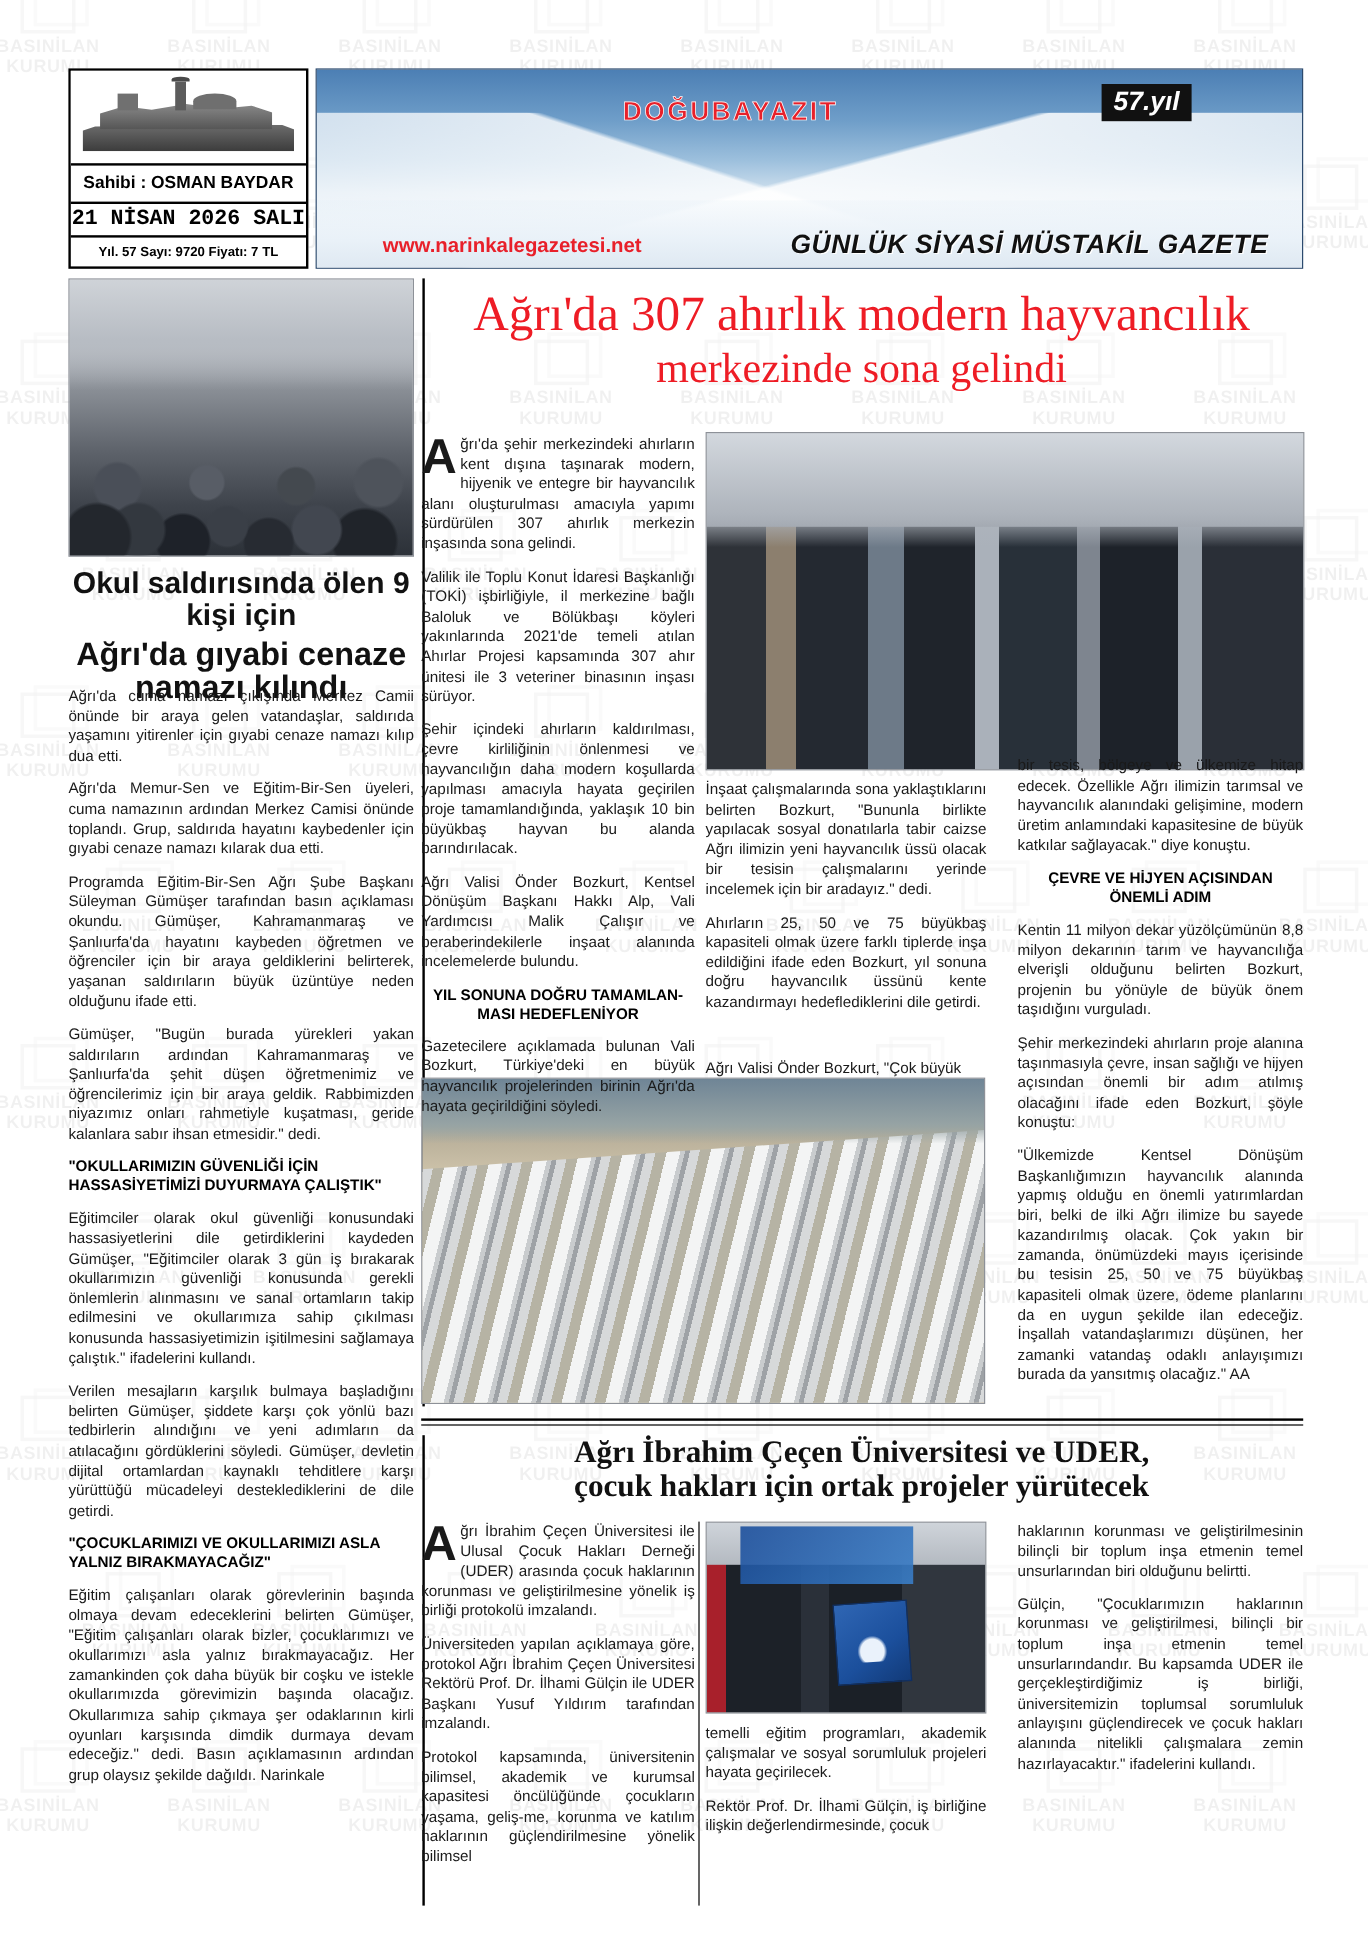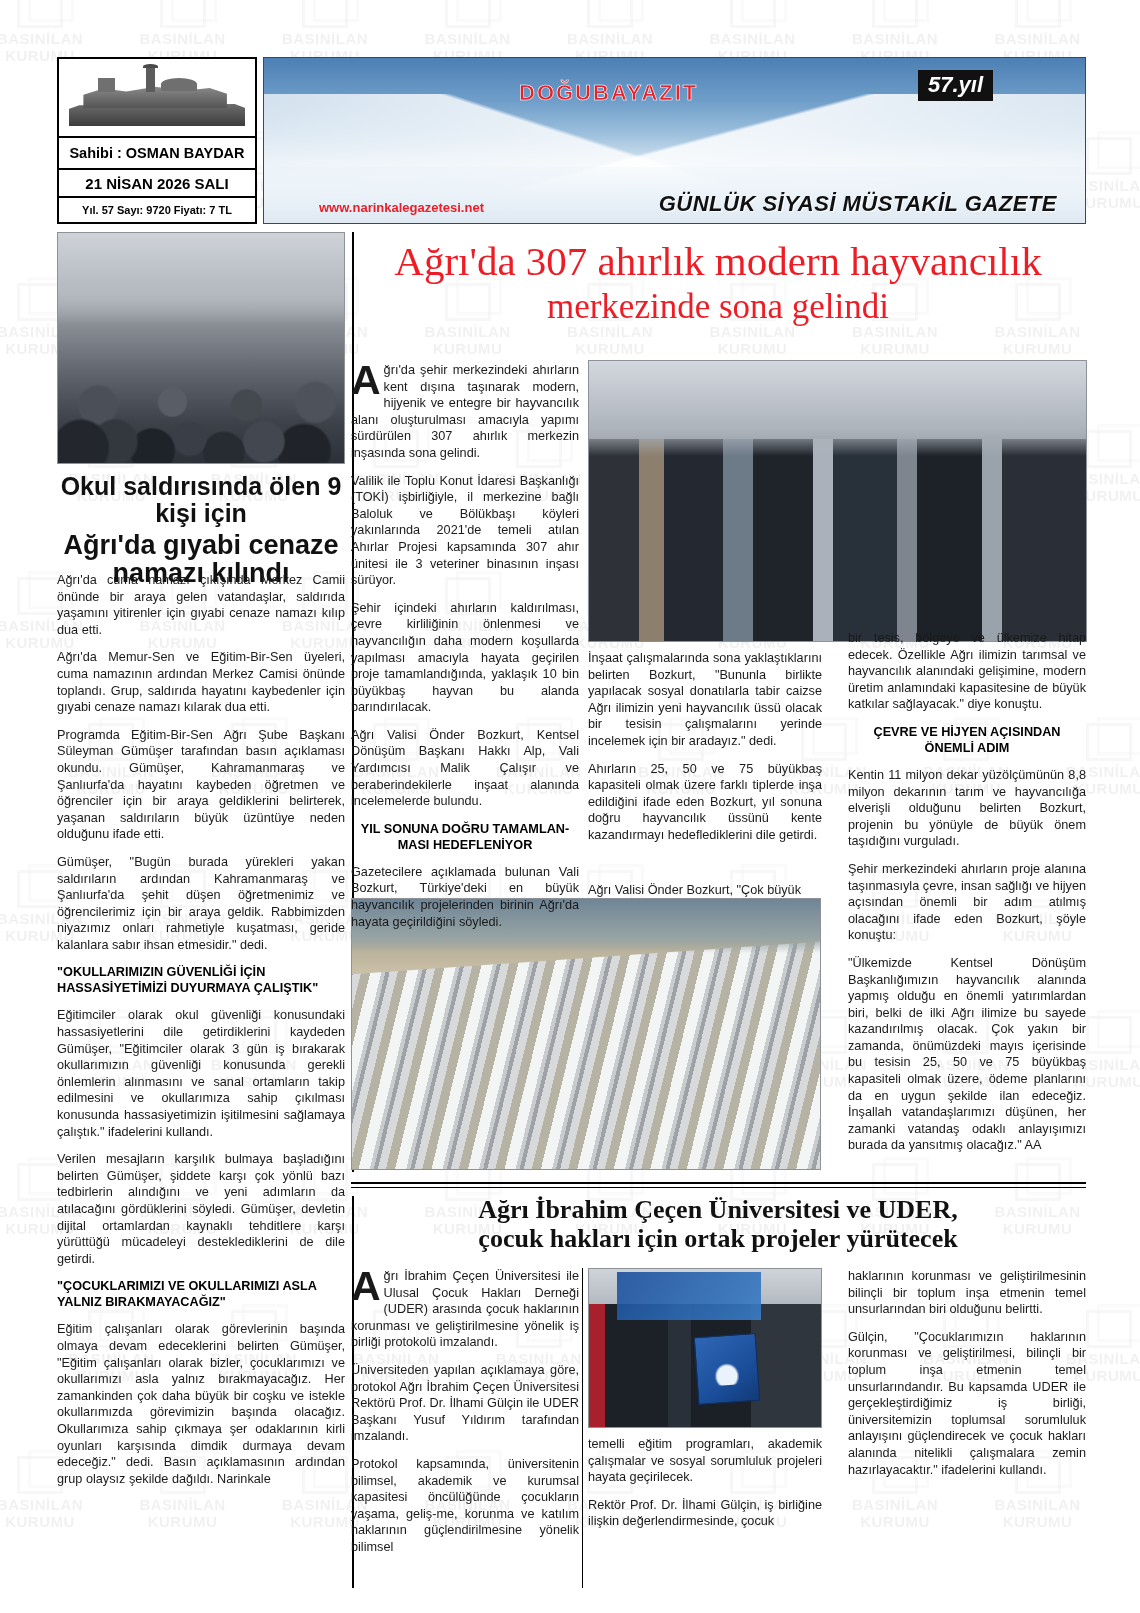--- a/index.html
+++ b/index.html
@@ -53,21 +53,21 @@
   .idbox .castle{
     flex:1;border-bottom:2px solid #000;position:relative;overflow:hidden;
     background:#fff;
   }
   .idbox .row{
     border-bottom:2px solid #000;text-align:center;
     font-weight:bold;color:#000;
     display:flex;align-items:center;justify-content:center;
   }
   .idbox .row.r1{height:30px;font-size:14.5px;}
-  .idbox .row.r2{height:26px;font-size:15px;}
+  .idbox .row.r2{height:26px;font-size:18px;font-family:Liberation Mono, monospace;}
   .idbox .row.r3{height:24px;font-size:11px;border-bottom:none;}
 
   .nameplate{
     flex:1;margin-left:6px;position:relative;overflow:hidden;
     border:1px solid #2c4a6e;
     background:linear-gradient(180deg,#4c7fb4 0%,#6f9ec9 26%,#9dc0dd 46%,#cfe0ee 62%,#e8f0f7 80%,#f4f8fb 100%);
   }
   
   .nameplate .mtn{
     position:absolute;left:0;right:0;bottom:0;height:78%;
@@ -95,21 +95,21 @@
       3px 3px 0 rgba(255,255,255,.9);
     white-space:nowrap;
   }
   .yearbadge{
     position:absolute;right:92px;top:12px;z-index:4;
     background:#111;color:#fff;padding:2px 10px 3px 10px;
     font-style:italic;font-weight:bold;font-size:22px;
   }
   .siteurl{
     position:absolute;left:55px;bottom:8px;z-index:4;
-    color:#e8202a;font-weight:bold;font-size:13px;
+    color:#e8202a;font-weight:bold;font-size:17px;
     font-family:"Liberation Sans", sans-serif;
   }
   .tagline{
     position:absolute;right:28px;bottom:6px;z-index:4;
     color:#111;font-style:italic;font-weight:bold;font-size:22px;
     letter-spacing:.5px;
     text-shadow:1px 1px 0 #fff;
     text-align:right;
   }
 

